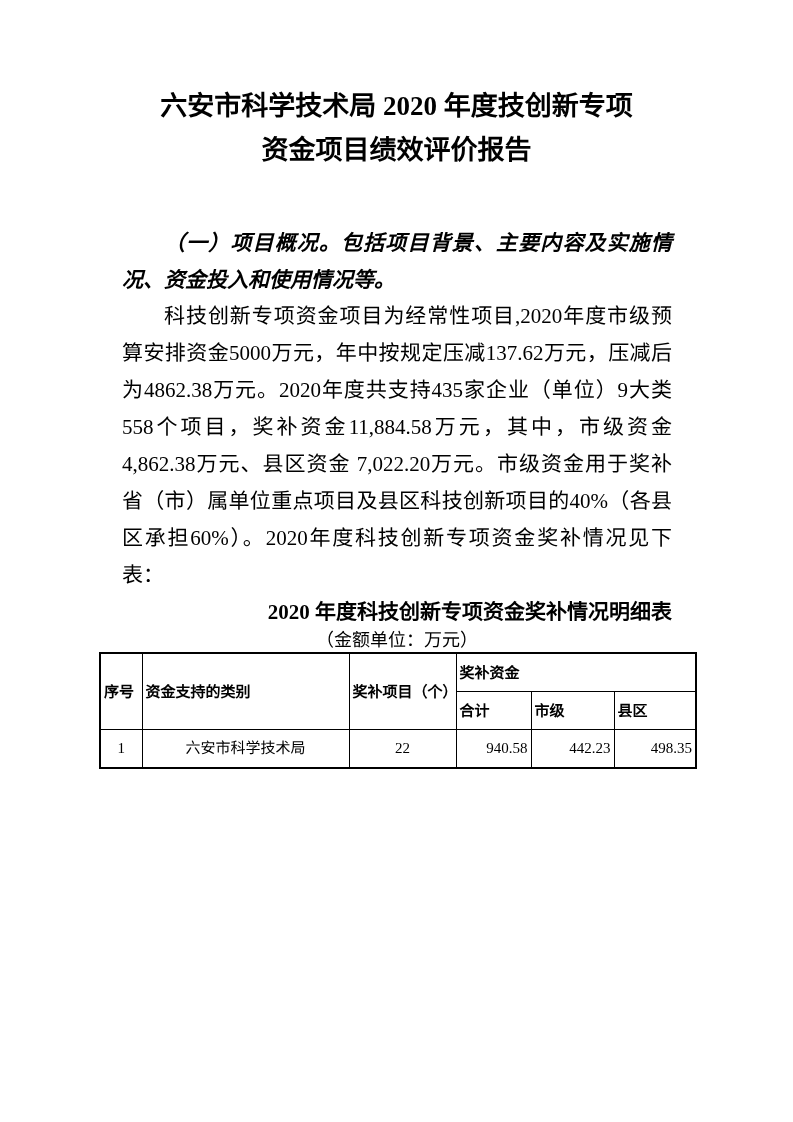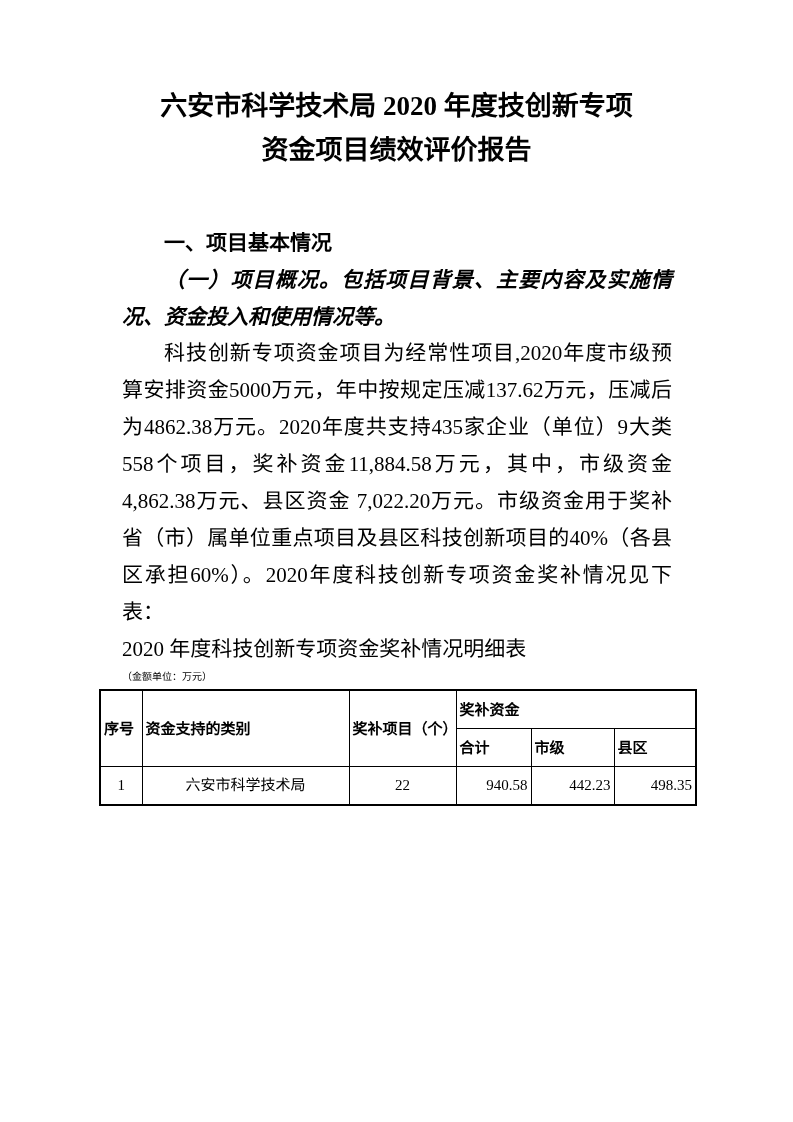--- a/index.html
+++ b/index.html
@@ -37,30 +37,30 @@
   }
   .h2 {
     font-family:"Liberation Sans","DejaVu Sans",sans-serif;
     font-weight:bold;
     text-indent:2em;
     font-style:italic;
   }
   .para { text-indent:2em; }
   .table-title {
     margin-top:4px;
-    text-align:left;
+    text-align:right;
     text-indent:0;
-    font-weight:normal;
+    font-weight:bold;
     font-size:21px;
     line-height:37px;
   }
   .unit-note {
-    text-align:left;
+    text-align:center;
     text-indent:0;
-    font-size:10px;
+    font-size:18px;
     line-height:18px;
     margin-top:1px;
   }
   table.fund-table {
     border-collapse:collapse;
     table-layout:fixed;
     width:596px;
     margin-left:-23px;
     margin-top:3px;
     border:2px solid #000;
@@ -92,21 +92,20 @@
 
 <div class="page">
 
   <div class="doc-title">
     <div>六安市科学技术局 2020 年度技创新专项</div>
     <div>资金项目绩效评价报告</div>
   </div>
 
   <div class="body-flow">
 
-    <div class="h1">一、项目基本情况</div>
 
     <div class="h2">（一）项目概况。包括项目背景、主要内容及实施情况、资金投入和使用情况等。</div>
 
 
     <div class="para">科技创新专项资金项目为经常性项目,2020年度市级预算安排资金5000万元，年中按规定压减137.62万元，压减后为4862.38万元。2020年度共支持435家企业（单位）9大类558个项目，奖补资金11,884.58万元，其中，市级资金4,862.38万元、县区资金 7,022.20万元。市级资金用于奖补省（市）属单位重点项目及县区科技创新项目的40%（各县区承担60%）。2020年度科技创新专项资金奖补情况见下表：</div>
 
     <div class="table-title">2020 年度科技创新专项资金奖补情况明细表</div>
 
     <div class="unit-note">（金额单位：万元）</div>
 

